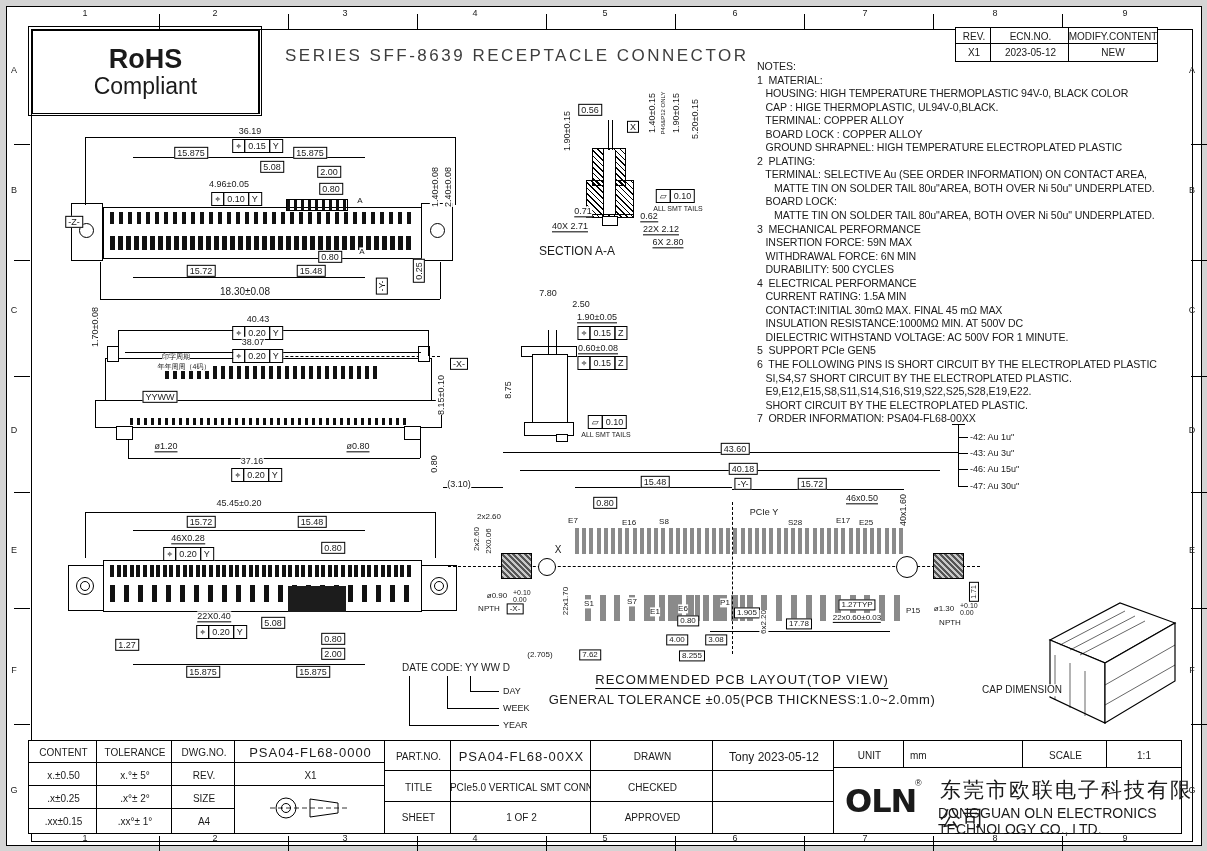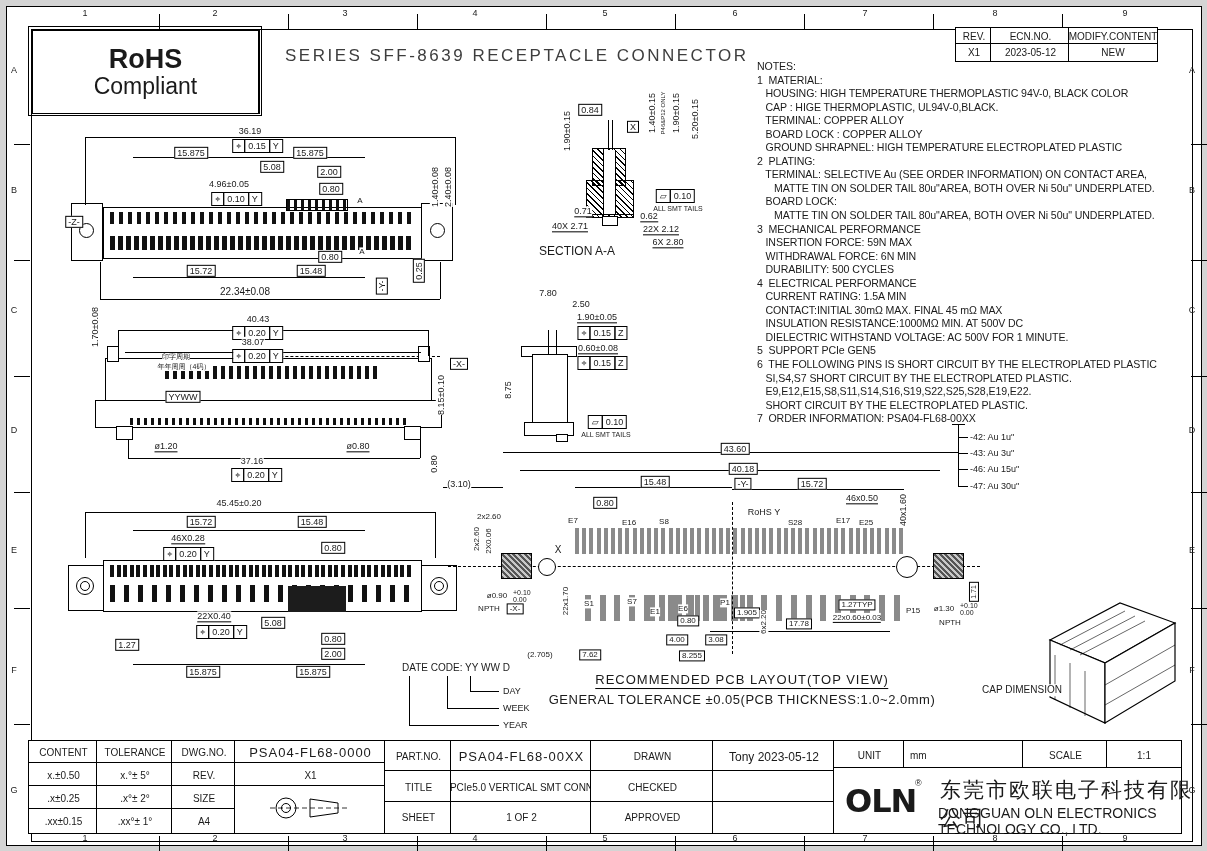--- a/index.html
+++ b/index.html
@@ -179,21 +179,21 @@
   <div class="d bx" style="left:331px;top:189px">0.80</div>
   <div class="d f8" style="left:360px;top:201px">A</div>
   <div class="d f8" style="left:362px;top:252px">A</div>
   <div class="d bx" style="left:74px;top:222px">-Z-</div>
   <div class="d rot" style="left:435px;top:187px">1.40±0.08</div>
   <div class="d rot" style="left:448px;top:187px">2.40±0.08</div>
   <div class="d rot bx" style="left:419px;top:271px">0.25</div>
   <div class="d bx" style="left:330px;top:257px">0.80</div>
   <div class="d bx" style="left:201px;top:271px">15.72</div>
   <div class="d bx" style="left:311px;top:271px">15.48</div>
-  <div class="d f10" style="left:245px;top:292px">22.34±0.08</div>
+  <div class="d f10" style="left:245px;top:292px">18.30±0.08</div>
   <div class="d rot bx" style="left:382px;top:286px">-Y-</div>
 </div>
 
 <div>
   <div class="outl" style="left:105px;top:358px;width:325px;height:42px"></div>
   <div class="padrow" style="left:165px;top:366px;width:215px;height:13px;background:repeating-linear-gradient(90deg,#111 0 4px,transparent 4px 8px)"></div>
   <div class="hdsh" style="left:255px;top:356px;width:185px;border-top:1px dashed #000"></div>
   <div class="thin" style="left:107px;top:346px;width:10px;height:14px"></div>
   <div class="thin" style="left:418px;top:346px;width:10px;height:14px"></div>
   <div class="outl" style="left:95px;top:400px;width:345px;height:26px"></div>
@@ -215,21 +215,21 @@
       <span>Y</span>
     </div>
   <div class="d" style="left:253px;top:342px">38.07</div>
   <div class="fcf" style="left:258px;top:356px">
       <span>⌖</span>
       <span>0.20</span>
       <span>Y</span>
     </div>
   <div class="d f7" style="left:176px;top:357px">印字周期</div>
   <div class="d f7" style="left:184px;top:367px">年年周周（4码）</div>
-  <div class="d bx" style="left:183px;top:397px">YYWW</div>
+  <div class="d bx" style="left:160px;top:397px">YYWW</div>
   <div class="d bx" style="left:459px;top:364px">-X-</div>
   <div class="d rot" style="left:441px;top:395px">8.15±0.10</div>
   <div class="d ul" style="left:166px;top:447px">ø1.20</div>
   <div class="d ul" style="left:358px;top:447px">ø0.80</div>
   <div class="d" style="left:252px;top:461px">37.16</div>
   <div class="fcf" style="left:257px;top:475px">
       <span>⌖</span>
       <span>0.20</span>
       <span>Y</span>
     </div>
@@ -277,21 +277,21 @@
 </div>
 
 <div>
   <div class="hatch" style="left:592px;top:148px;width:32px;height:36px"></div>
   <div class="hatch" style="left:586px;top:180px;width:46px;height:36px"></div>
   <div class="thin" style="left:603px;top:150px;width:11px;height:64px;border-top:none;border-bottom:none"></div>
   <div class="vl" style="left:608px;top:120px;width:1px;height:30px"></div>
   <div class="vl" style="left:612px;top:120px;width:1px;height:30px"></div>
   <div class="thin" style="left:602px;top:216px;width:14px;height:8px"></div>
   <div class="hl" style="left:578px;top:214px;width:56px;height:1px"></div>
-  <div class="d bx" style="left:590px;top:110px">0.84</div>
+  <div class="d bx" style="left:590px;top:110px">0.56</div>
   <div class="d rot" style="left:567px;top:131px">1.90±0.15</div>
   <div class="d bx" style="left:633px;top:127px">X</div>
   <div class="d rot" style="left:652px;top:113px">1.40±0.15</div>
   <div class="d rot f6" style="left:663px;top:113px">P46&amp;P12 ONLY</div>
   <div class="d rot" style="left:676px;top:113px">1.90±0.15</div>
   <div class="d rot" style="left:695px;top:119px">5.20±0.15</div>
   <div class="d ul" style="left:583px;top:212px">0.71</div>
   <div class="d ul" style="left:570px;top:227px">40X  2.71</div>
   <div class="d ul" style="left:649px;top:217px">0.62</div>
   <div class="d ul" style="left:661px;top:230px">22X  2.12</div>
@@ -351,21 +351,21 @@
   <div class="hl" style="left:710px;top:631px;width:180px;height:1px"></div>
   <div class="d bx" style="left:735px;top:449px">43.60</div>
   <div class="d bx" style="left:743px;top:469px">40.18</div>
   <div class="d bx" style="left:743px;top:484px">-Y-</div>
   <div class="d" style="left:459px;top:484px">(3.10)</div>
   <div class="d bx" style="left:655px;top:482px">15.48</div>
   <div class="d bx" style="left:812px;top:484px">15.72</div>
   <div class="d bx" style="left:605px;top:503px">0.80</div>
   <div class="d ul" style="left:862px;top:499px">46x0.50</div>
   <div class="d rot" style="left:903px;top:510px">40x1.60</div>
-  <div class="d" style="left:764px;top:512px">RoHS Y</div>
+  <div class="d" style="left:764px;top:512px">PCIe Y</div>
   <div class="d f8" style="left:573px;top:521px">E7</div>
   <div class="d f8" style="left:629px;top:523px">E16</div>
   <div class="d f8" style="left:664px;top:522px">S8</div>
   <div class="d f8" style="left:795px;top:523px">S28</div>
   <div class="d f8" style="left:843px;top:521px">E17</div>
   <div class="d f8" style="left:866px;top:523px">E25</div>
   <div class="d f8" style="left:489px;top:517px">2x2.60</div>
   <div class="d rot f8" style="left:477px;top:539px">2x2.60</div>
   <div class="d rot f8" style="left:489px;top:541px">2X0.06</div>
   <div class="d f10" style="left:558px;top:550px">X</div>

